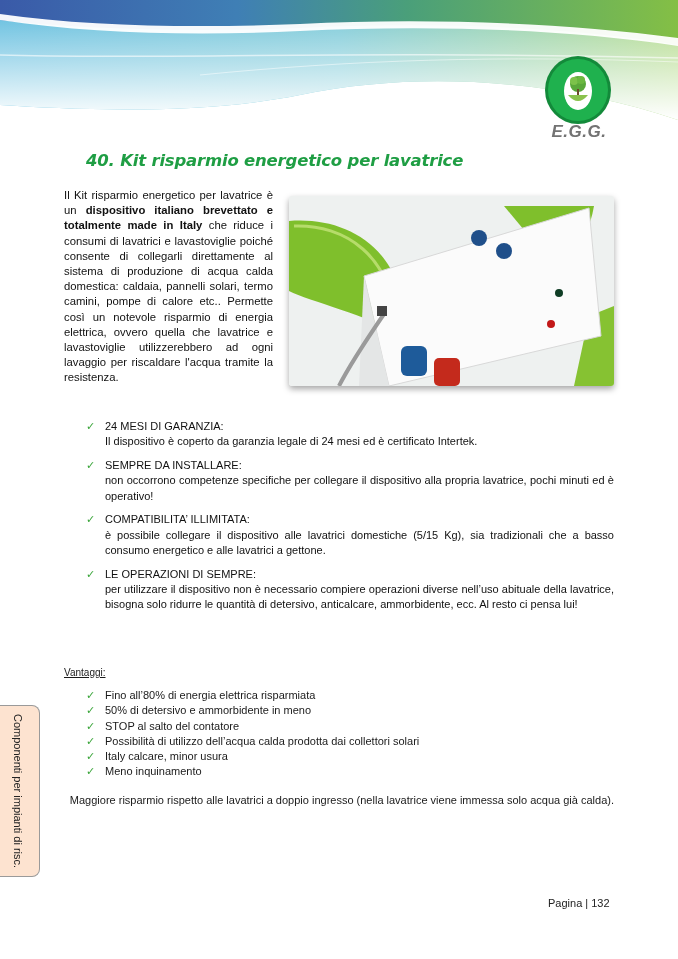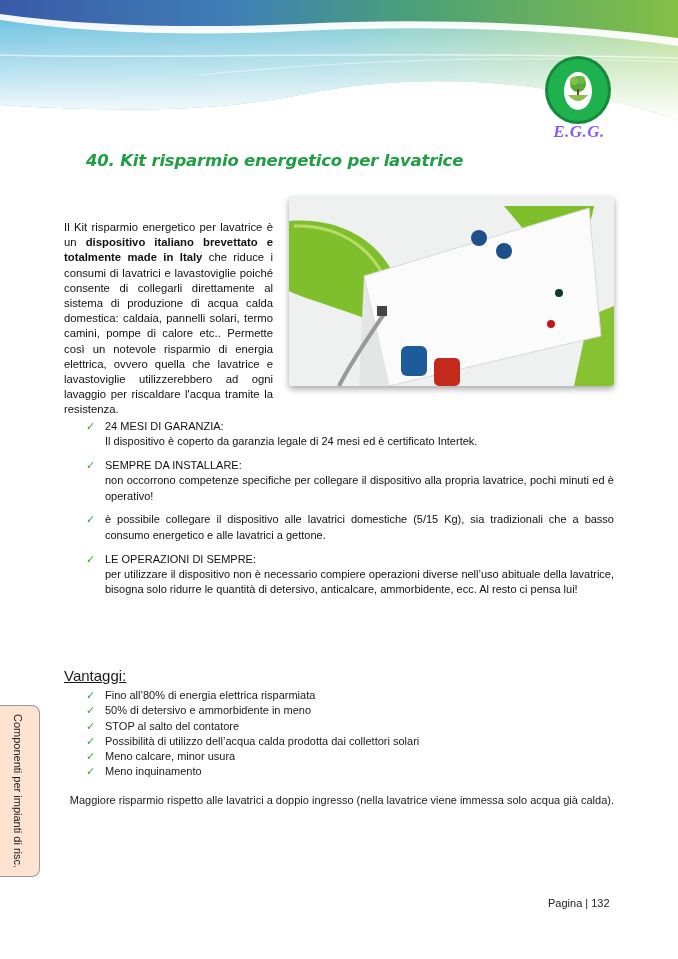--- a/index.html
+++ b/index.html
@@ -11,52 +11,52 @@
     }
     .header-banner {
       position: absolute; left: 0; top: 0; width: 678px; height: 140px; overflow: hidden;
     }
     .header-banner svg { display: block; }
     .logo {
       position: absolute; left: 543px; top: 55px; width: 70px; height: 70px;
     }
     .logo-text {
       position: absolute; left: 546px; top: 122px; width: 66px; text-align: center;
-      font-family: Liberation Serif, serif; font-weight: bold; font-style: italic;
-      font-size: 17px; color: #8b5cf6; letter-spacing: 0.5px;
+      font-family: Liberation Sans, sans-serif; font-weight: bold; font-style: italic;
+      font-size: 17px; color: #737373; letter-spacing: 0.5px;
     }
     .page-title {
       position: absolute; left: 86px; top: 151px;
       font-family: "DejaVu Sans", sans-serif; font-weight: bold; font-style: italic;
       font-size: 16.5px; color: #1f9e44; letter-spacing: -0.2px;
     }
     .intro {
       position: absolute; left: 64px; top: 188px; width: 209px;
-      font-size: 11.3px; line-height: 15.2px; text-align: justify; color: #111; margin-top: 32px;
+      font-size: 11.3px; line-height: 15.2px; text-align: justify; color: #111;
     }
     .intro b { font-weight: bold; }
     .product-photo {
       position: absolute; left: 289px; top: 196px; width: 325px; height: 190px;
       border-radius: 3px; overflow: hidden;
       box-shadow: 0 3px 6px rgba(0,0,0,0.35);
       background: #f2f4f3;
     }
     .features {
       position: absolute; left: 86px; top: 419px; width: 528px;
       font-size: 11px; line-height: 15.3px; color: #111;
     }
     .feature { position: relative; padding-left: 19px; margin-bottom: 8.5px; }
     .check {
       position: absolute; left: 0; top: 0; color: #3aa53a; font-size: 11px;
       font-family: "DejaVu Sans", sans-serif;
     }
     .feature-title { display: block; }
     .feature-desc { display: block; text-align: justify; }
     .advantages-title {
-      position: absolute; left: 64px; top: 667px; font-size: 15px; text-decoration: underline;
+      position: absolute; left: 64px; top: 667px; font-size: 10px; text-decoration: underline;
     }
     .advantages {
       position: absolute; left: 86px; top: 688px; width: 460px; margin: 0; padding: 0;
       list-style: none; font-size: 11px; line-height: 15.3px;
     }
     .advantages li { position: relative; padding-left: 19px; }
     .conclusion {
       position: absolute; left: 64px; top: 793px; width: 550px;
       font-size: 11px; line-height: 15.3px; text-align: right;
     }
@@ -149,36 +149,37 @@
     <span class="feature-title">24 MESI DI GARANZIA:</span>
     <span class="feature-desc">Il dispositivo è coperto da garanzia legale di 24 mesi ed è certificato Intertek.</span>
   </div>
   <div class="feature">
     <span class="check">✓</span>
     <span class="feature-title">SEMPRE DA INSTALLARE:</span>
     <span class="feature-desc">non occorrono competenze specifiche per collegare il dispositivo alla propria lavatrice, pochi minuti ed è operativo!</span>
   </div>
   <div class="feature">
     <span class="check">✓</span>
+    <span class="feature-title">COMPATIBILITA’ ILLIMITATA:</span>
     <span class="feature-desc">è possibile collegare il dispositivo alle lavatrici domestiche (5/15 Kg), sia tradizionali che a basso consumo energetico e alle lavatrici a gettone.</span>
   </div>
   <div class="feature">
     <span class="check">✓</span>
     <span class="feature-title">LE OPERAZIONI DI SEMPRE:</span>
     <span class="feature-desc">per utilizzare il dispositivo non è necessario compiere operazioni diverse nell’uso abituale della lavatrice, bisogna solo ridurre le quantità di detersivo, anticalcare, ammorbidente, ecc. Al resto ci pensa lui!</span>
   </div>
 </div>
 
 <div class="advantages-title">Vantaggi:</div>
 <ul class="advantages">
   <li><span class="check">✓</span><span>Fino all’80% di energia elettrica risparmiata</span></li>
   <li><span class="check">✓</span><span>50% di detersivo e ammorbidente in meno</span></li>
   <li><span class="check">✓</span><span>STOP al salto del contatore</span></li>
   <li><span class="check">✓</span><span>Possibilità di utilizzo dell’acqua calda prodotta dai collettori solari</span></li>
-  <li><span class="check">✓</span><span>Meno calcare, minor usura</span></li>
+  <li><span class="check">✓</span><span>Italy calcare, minor usura</span></li>
   <li><span class="check">✓</span><span>Meno inquinamento</span></li>
 </ul>
 
 <div class="conclusion">Maggiore risparmio rispetto alle lavatrici a doppio ingresso (nella lavatrice viene immessa solo acqua già calda).</div>
 
 <div class="side-tab">
   <span class="side-tab-label">Componenti per impianti di risc.</span>
 </div>
 
 <div class="page-number">Pagina | 132</div>

